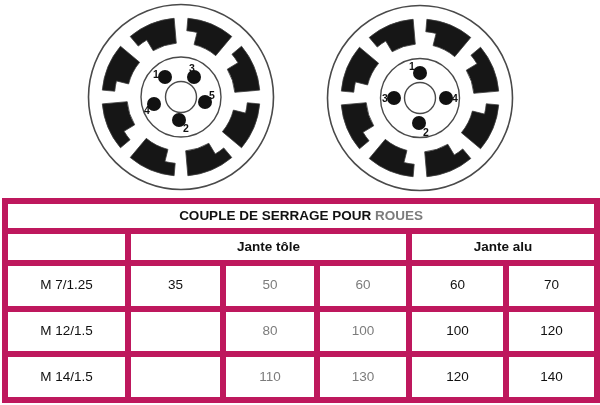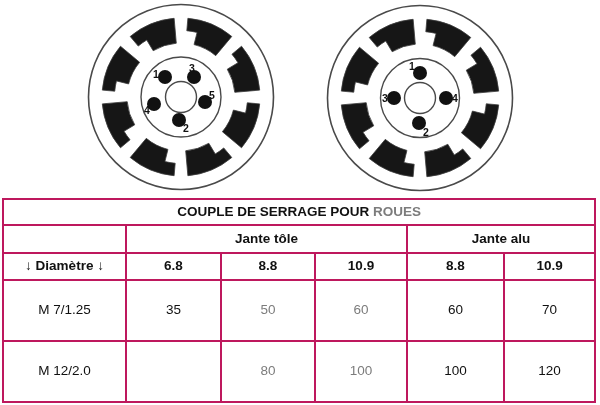--- a/index.html
+++ b/index.html
@@ -9,21 +9,21 @@
   }
   .wheel{position:absolute;}
   #wheel-left{left:86px;top:2px;}
   #wheel-right{left:325px;top:3px;}
 
   .torque-table{
     position:absolute;left:2px;top:198px;width:592px;height:205px;
     border-collapse:collapse;table-layout:fixed;
   }
   .torque-table td{
-    border:2px solid #be185d;text-align:center;vertical-align:middle;
+    border:6px solid #be185d;text-align:center;vertical-align:middle;
     font-size:13.5px;padding:0;line-height:1.1;white-space:nowrap;overflow:hidden;
   }
   .t-title{font-size:14px;font-weight:bold;height:24px;}
   .t-sub{font-size:14px;height:23px;}
   .t-group{font-weight:bold;font-size:14px;height:26px;margin-left:6px;}
   .t-colhead{font-weight:bold;font-size:13.5px;height:25px;}
   .gray{color:#7c7c7c;}
   .bold{font-weight:bold;}
   .wheel text{font-weight:bold;font-size:10.5px;fill:#111;}
 </style>
@@ -99,37 +99,37 @@
   <tbody>
     <tr>
       <td colspan="6" class="t-title"><span>COUPLE DE SERRAGE POUR </span><span class="gray">ROUES</span></td>
     </tr>
     <tr>
       <td class="t-group"></td>
       <td colspan="3" class="t-group">Jante tôle</td>
       <td colspan="2" class="t-group">Jante alu</td>
     </tr>
     <tr>
-      <td class="t-colhead">↓ Diamètre ↓</td>
-      <td class="t-colhead">6.8</td>
-      <td class="t-colhead">8.8</td>
-      <td class="t-colhead">10.9</td>
-      <td class="t-colhead">8.8</td>
-      <td class="t-colhead">10.9</td>
-    </tr>
-    <tr>
       <td>M 7/1.25</td>
       <td>35</td>
       <td class="gray">50</td>
       <td class="gray">60</td>
       <td>60</td>
       <td>70</td>
     </tr>
     <tr>
-      <td>M 12/2.0</td>
+      <td>M 12/1.5</td>
       <td></td>
       <td class="gray">80</td>
       <td class="gray">100</td>
       <td>100</td>
       <td>120</td>
     </tr>
+    <tr>
+      <td>M 14/1.5</td>
+      <td></td>
+      <td class="gray">110</td>
+      <td class="gray">130</td>
+      <td>120</td>
+      <td>140</td>
+    </tr>
   </tbody>
 </table>
 
 </body></html>

